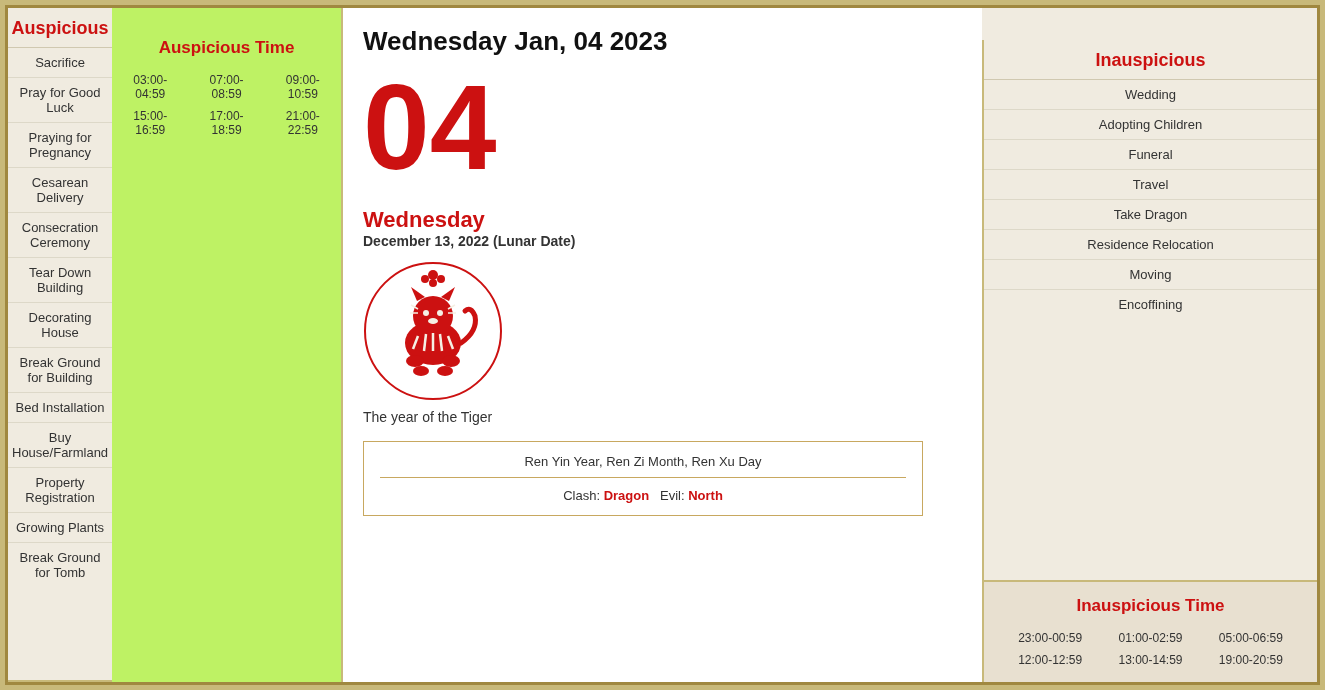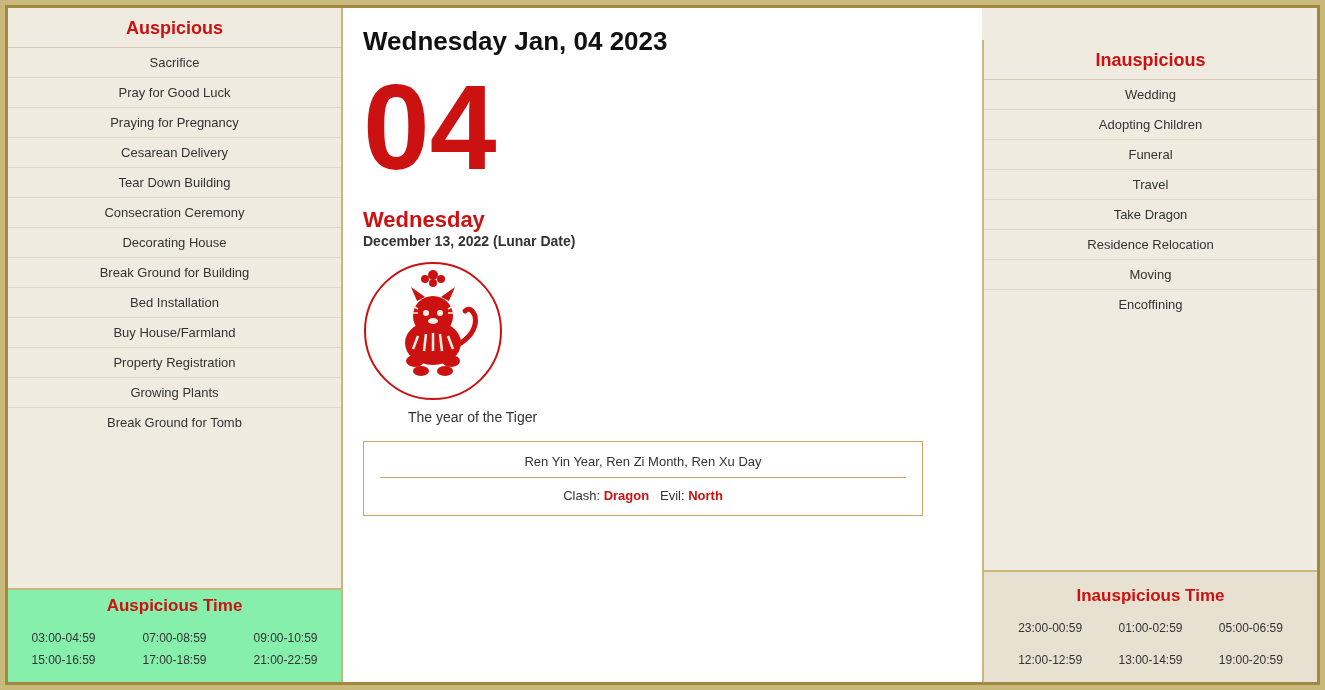--- a/index.html
+++ b/index.html
@@ -20,21 +20,21 @@
       display: flex;
       flex-direction: row;
       background: #f0ebe0;
     }
     
     .left-panel {
       width: 335px;
       min-width: 335px;
       border-right: 2px solid #c8b97a;
       display: flex;
-      flex-direction: column;
+      flex-direction: row;
       background: #f0ebe0;
     }
     .auspicious-section {
       flex: 1;
       border-bottom: 2px solid #c8b97a;
     }
     .section-title {
       text-align: center;
       font-size: 18px;
       font-weight: bold;
@@ -49,22 +49,22 @@
       text-align: center;
       font-size: 13px;
       color: #333;
       padding: 7px 4px;
       border-bottom: 1px solid #ddd8c8;
     }
     .item-list li:last-child {
       border-bottom: none;
     }
     .auspicious-time-section {
-      padding: 0 0 0;
-      background: #86efac;
+      padding: 24px 0 0;
+      background: #bef264;
     }
     .time-title {
       text-align: center;
       font-size: 17px;
       font-weight: bold;
       color: #cc1111;
       padding: 6px 0 8px;
     }
     .time-grid {
       display: grid;
@@ -119,21 +119,20 @@
     }
     .tiger-circle {
       width: 140px;
       height: 140px;
       margin-bottom: 8px;
     }
     .year-of {
       font-size: 14px;
       color: #333;
       margin-bottom: 16px;
-      margin-left: 45px;
     }
     .info-box {
       border: 1.5px solid #c8a860;
       width: 560px;
       max-width: 100%;
       padding: 12px 16px 12px;
       text-align: center;
     }
     .info-box-top {
       font-size: 13px;
@@ -165,39 +164,39 @@
       flex: 1;
       border-bottom: 2px solid #c8b97a;
     }
     .inauspicious-time-section {
       padding: 8px 0 0;
       background: #e8e0d0;
     }
     .right-time-grid {
       display: grid;
       grid-template-columns: 1fr 1fr 1fr;
-      gap: 12px 0;
+      gap: 2px 0;
       padding: 4px 16px 12px;
     }
   </style>
 </head>
 <body>
 
 <div class="main-container">
 
   <div class="left-panel">
     <div class="auspicious-section">
       <div class="section-title">Auspicious</div>
       <ul class="item-list">
       <li>Sacrifice</li>
           <li>Pray for Good Luck</li>
           <li>Praying for Pregnancy</li>
           <li>Cesarean Delivery</li>
+          <li>Consecration Ceremony</li>
           <li>Tear Down Building</li>
-          <li>Consecration Ceremony</li>
           <li>Decorating House</li>
           <li>Break Ground for Building</li>
           <li>Bed Installation</li>
           <li>Buy House/Farmland</li>
           <li>Property Registration</li>
           <li>Growing Plants</li>
           <li>Break Ground for Tomb</li>
         </ul>
     </div>
     <div class="auspicious-time-section">

